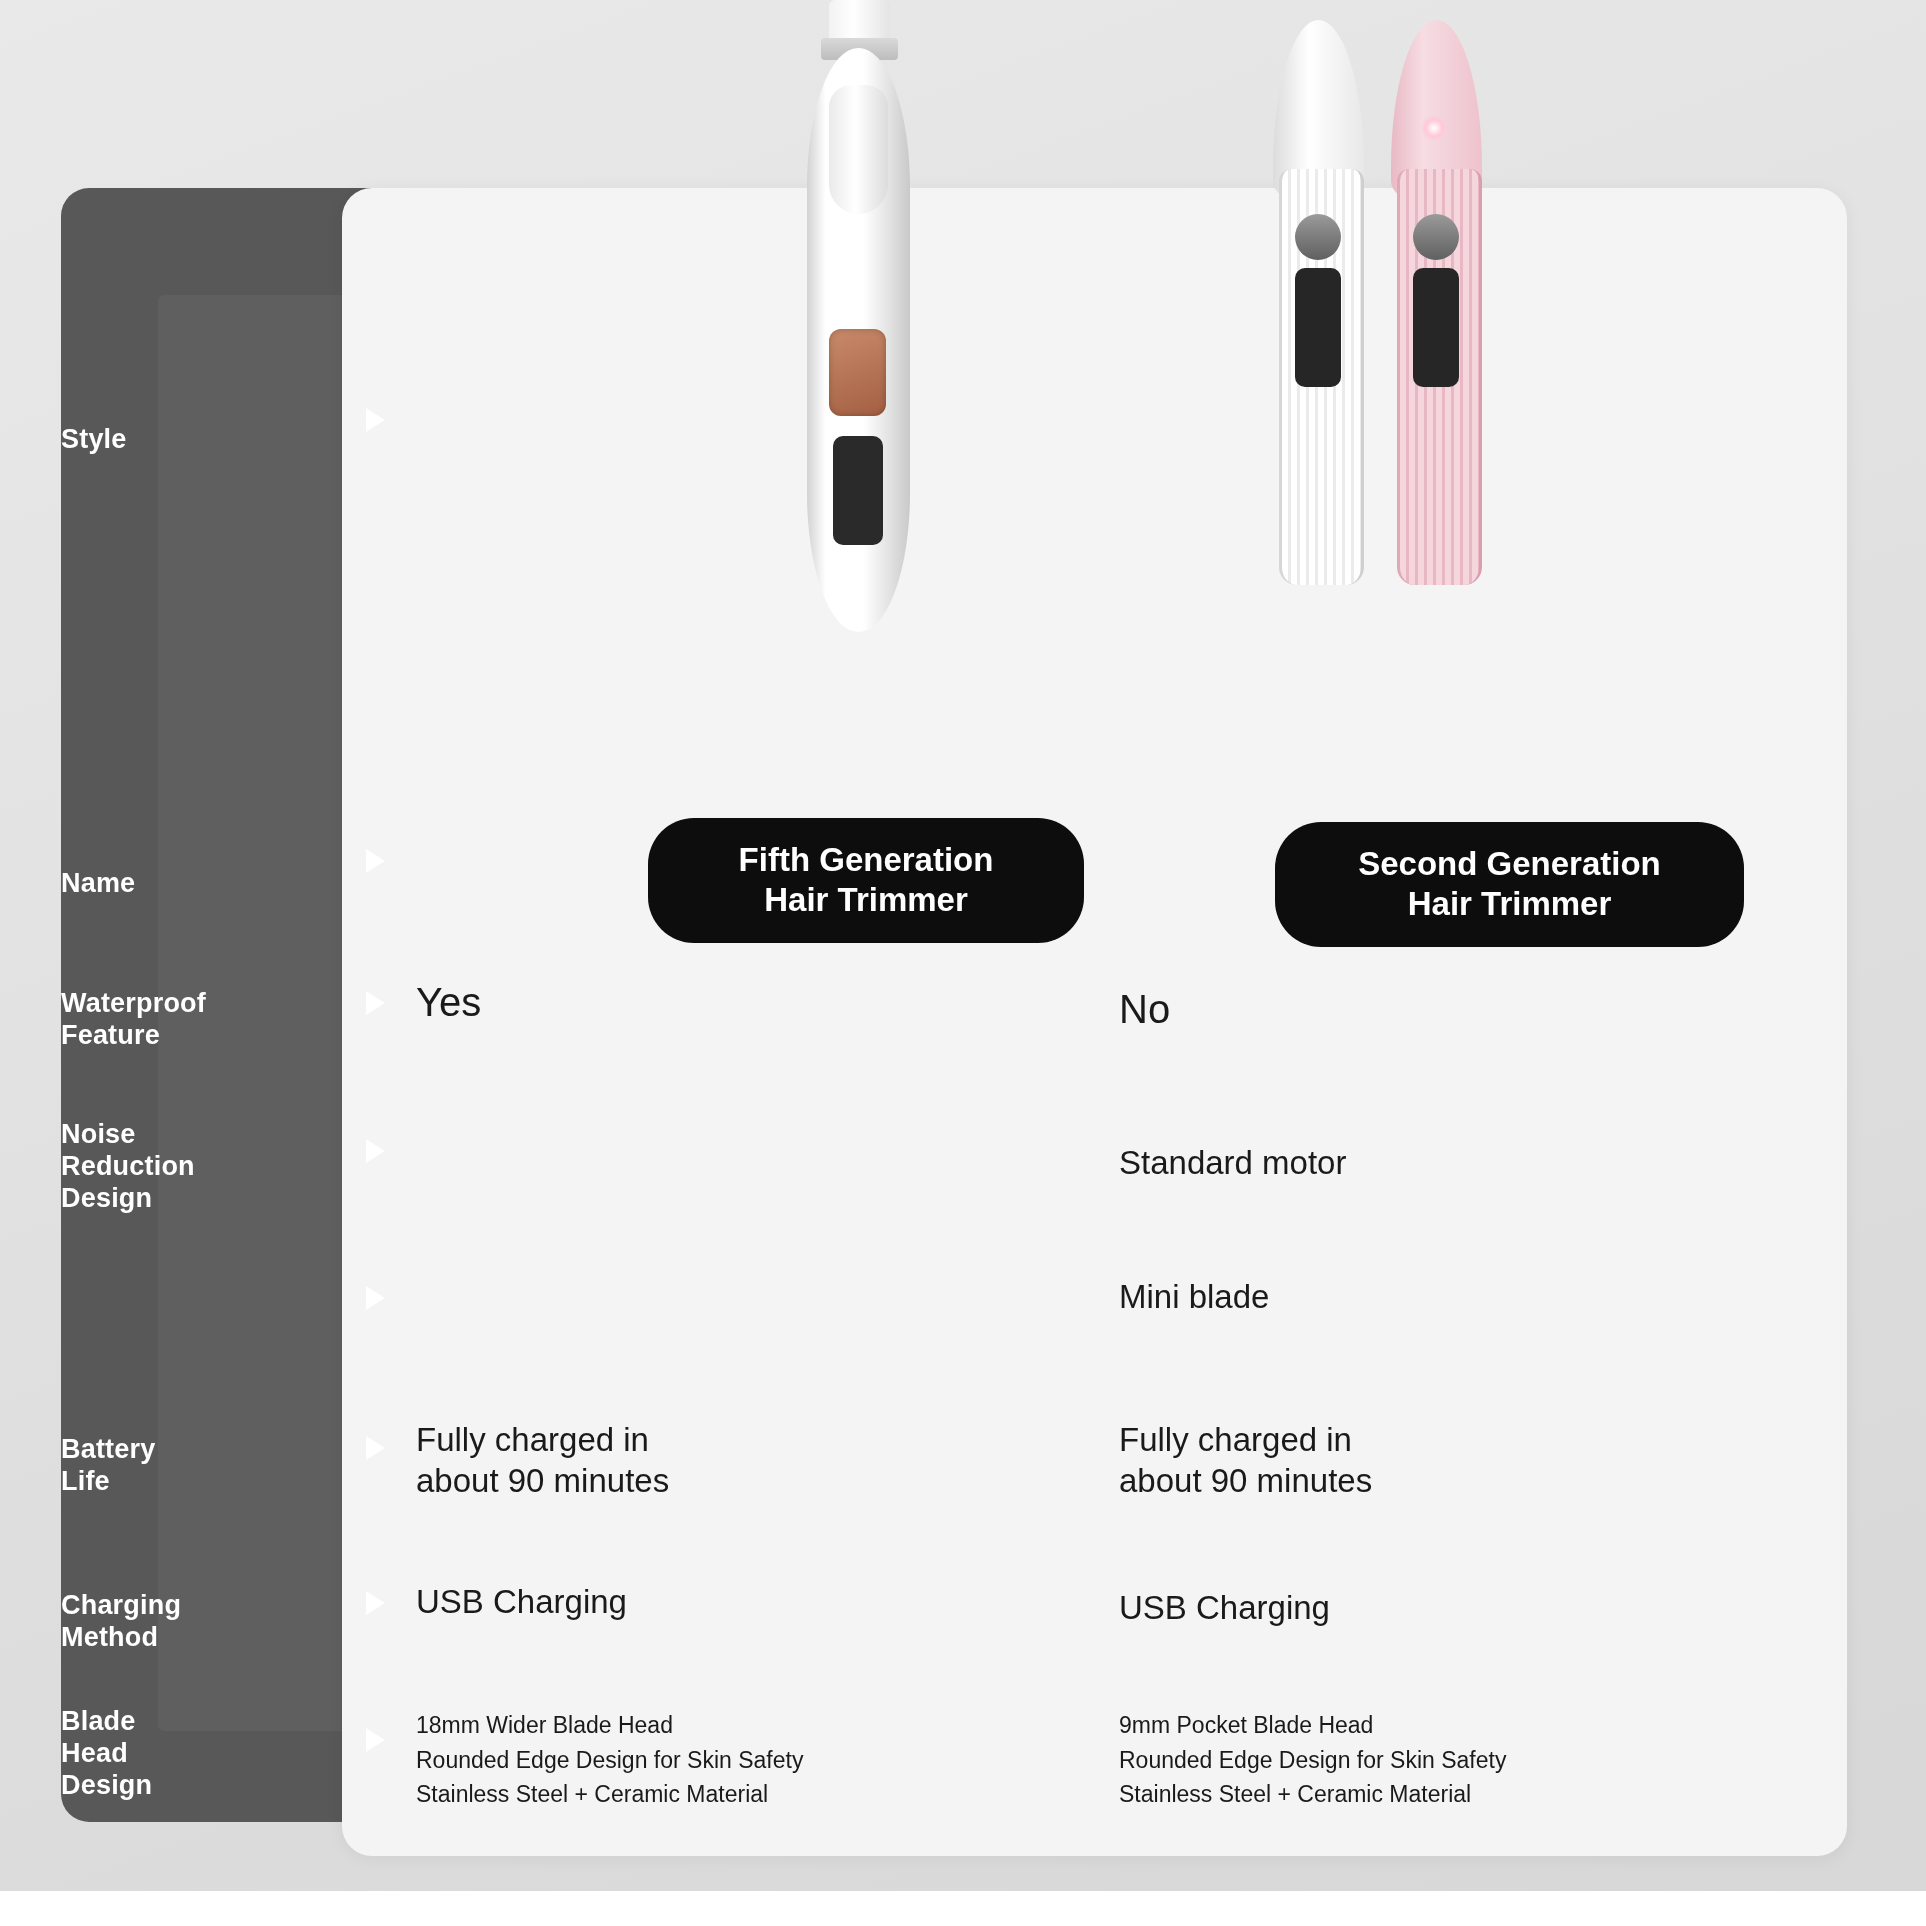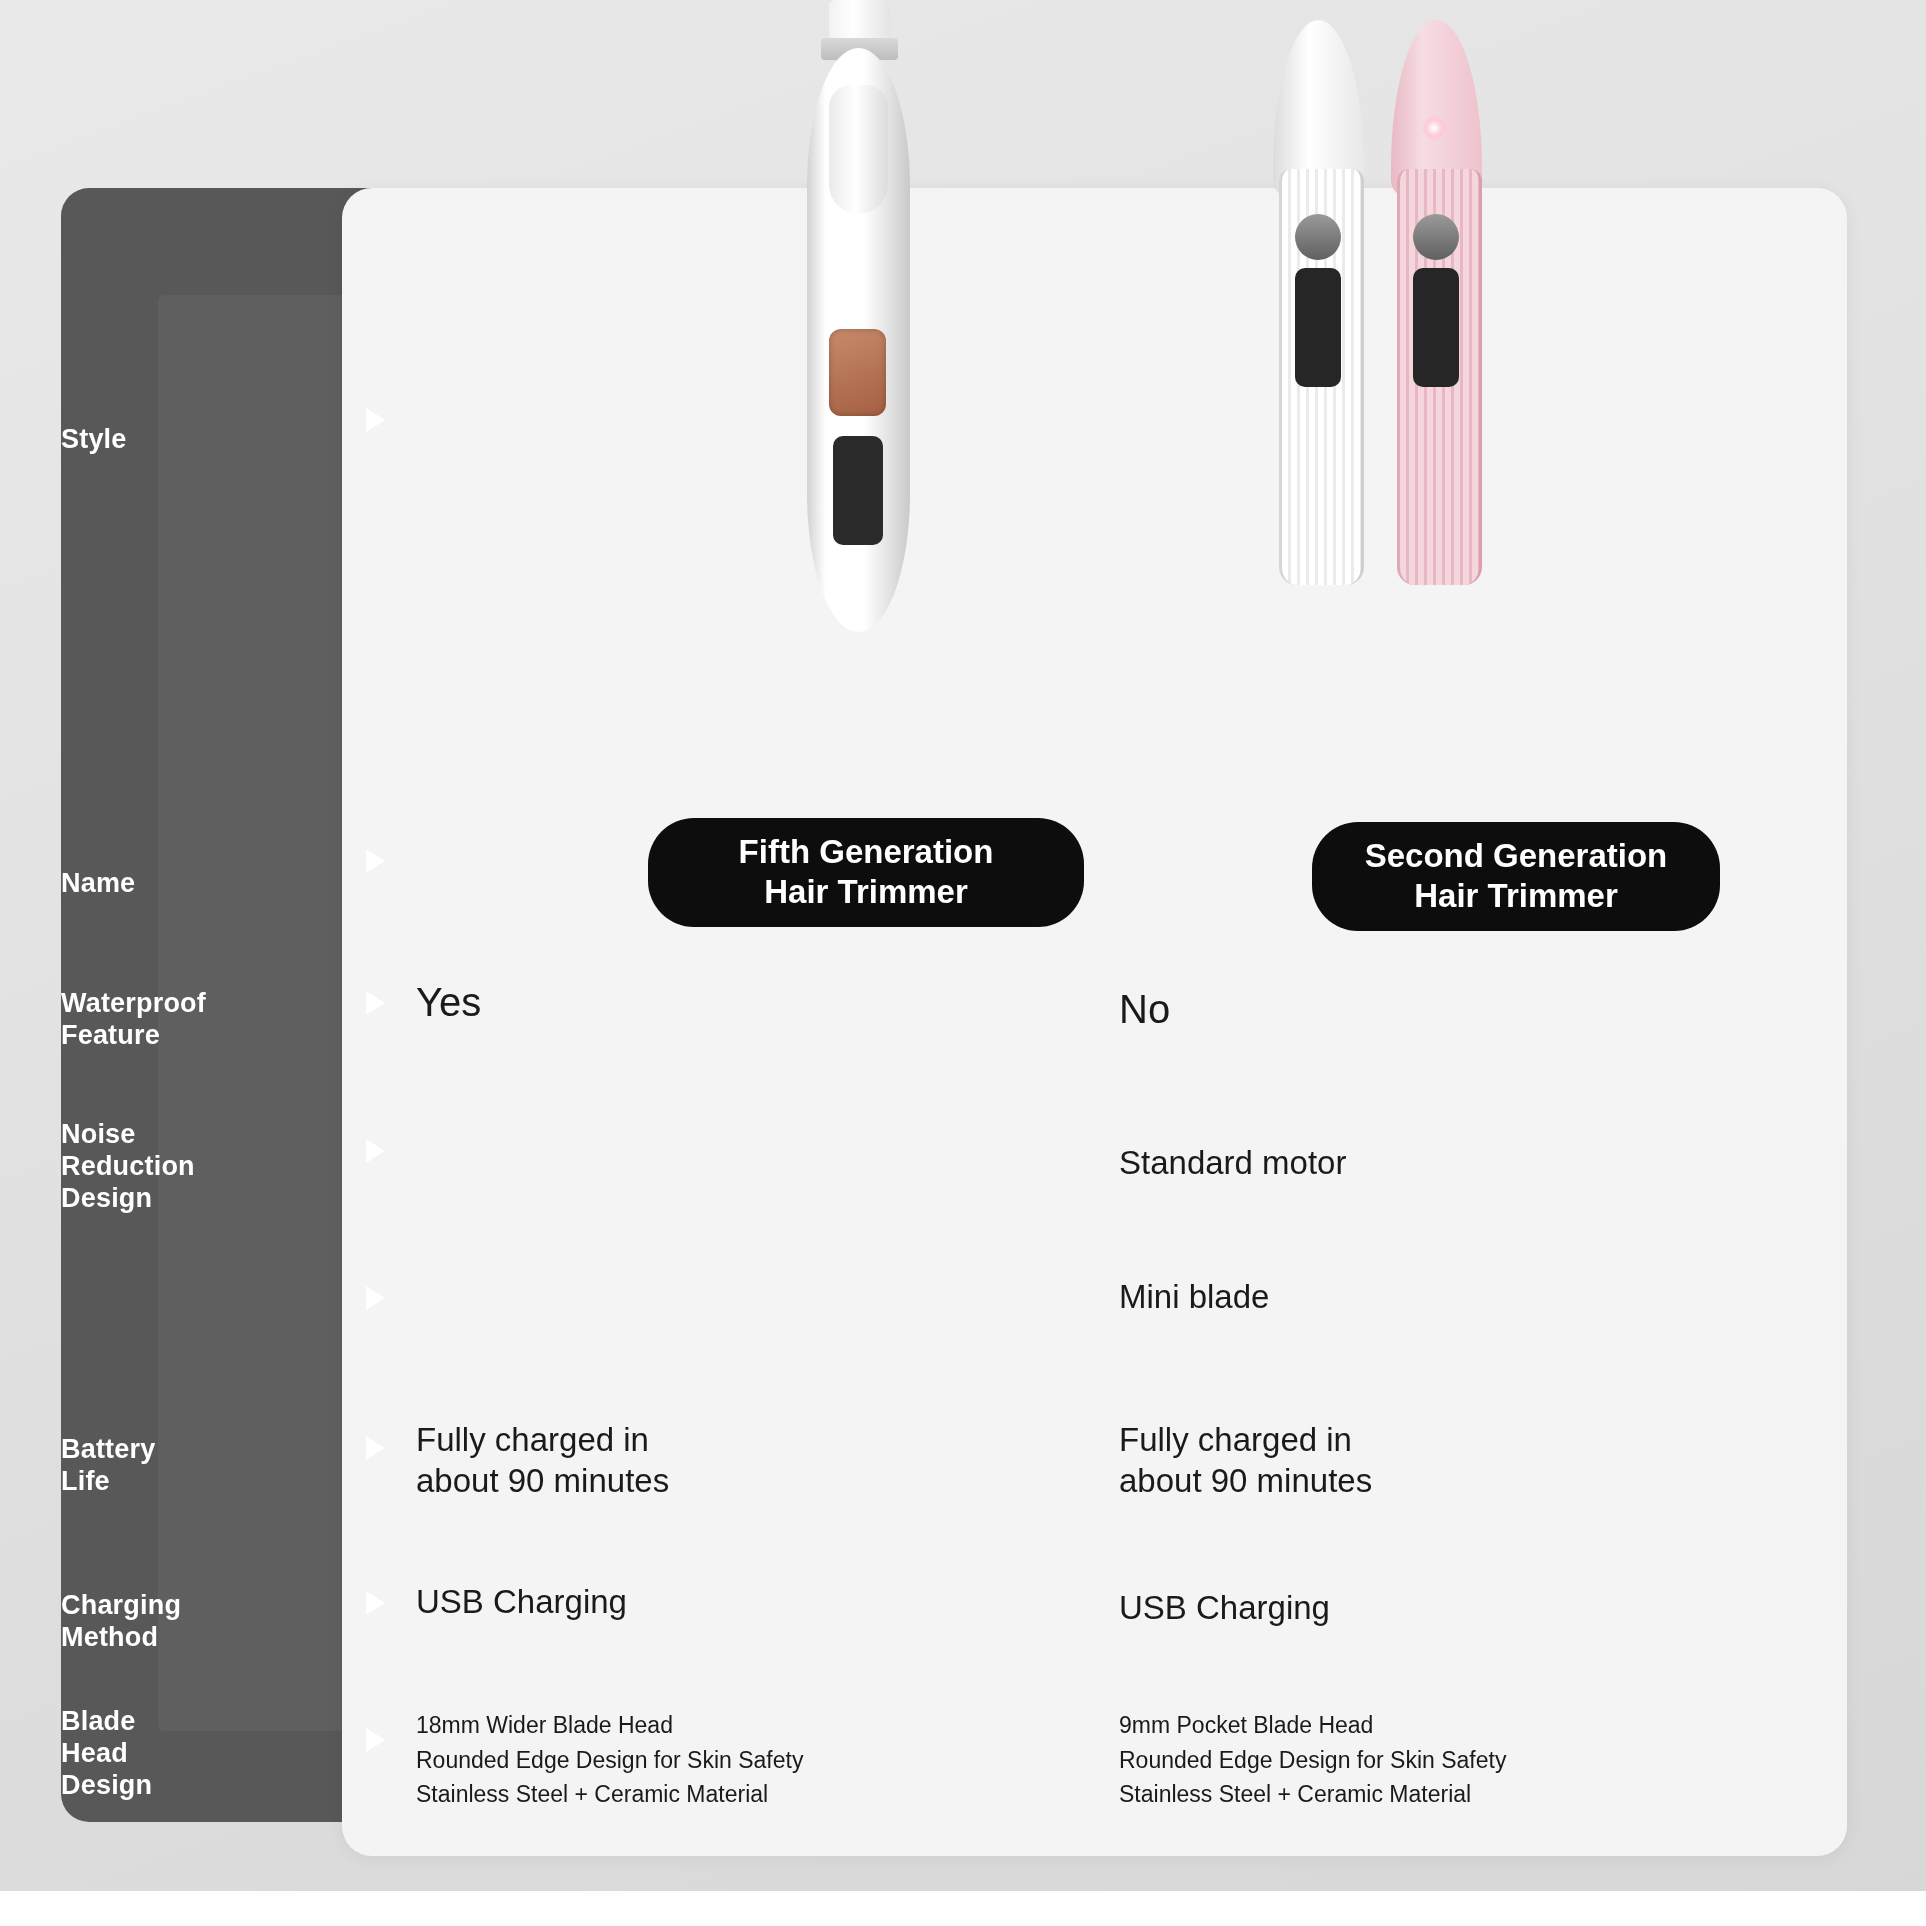--- a/index.html
+++ b/index.html
@@ -236,24 +236,24 @@
 
   .name-pill {
     position: absolute;
     background: #0d0d0d;
     color: #ffffff;
     border-radius: 46px;
     font-size: 33px;
     font-weight: bold;
     text-align: center;
     line-height: 1.22;
-    padding: 14px 0;
+    padding: 22px 0;
   }
   .pill1 { left: 648px; top: 818px; width: 436px; }
-  .pill2 { left: 1312px; top: 822px; width: 408px; }
+  .pill2 { left: 1275px; top: 822px; width: 469px; }
 
   .v-big { font-size: 40px; }
   .v-mid { font-size: 33px; }
   .v-small { font-size: 23px; line-height: 1.5; }
 </style>
 </head>
 <body>
 
 <div class="page">
 

